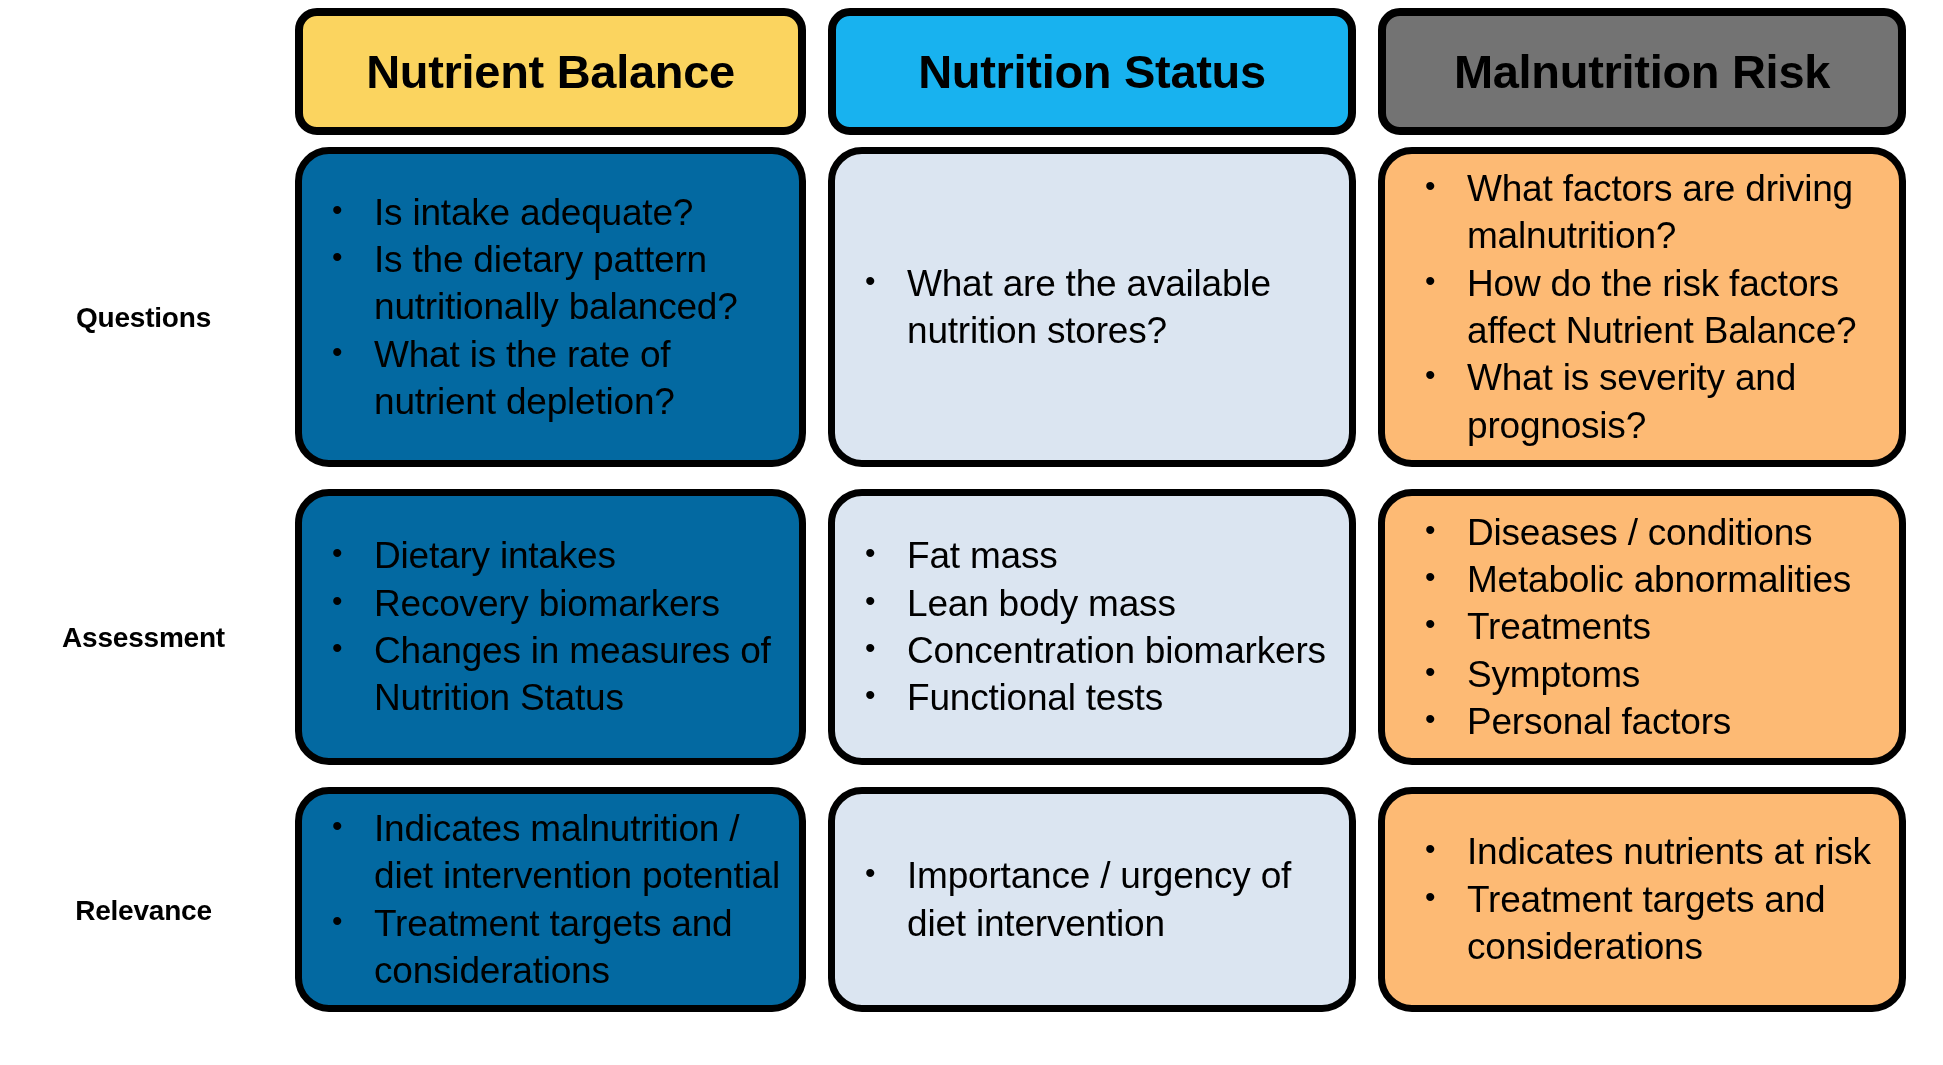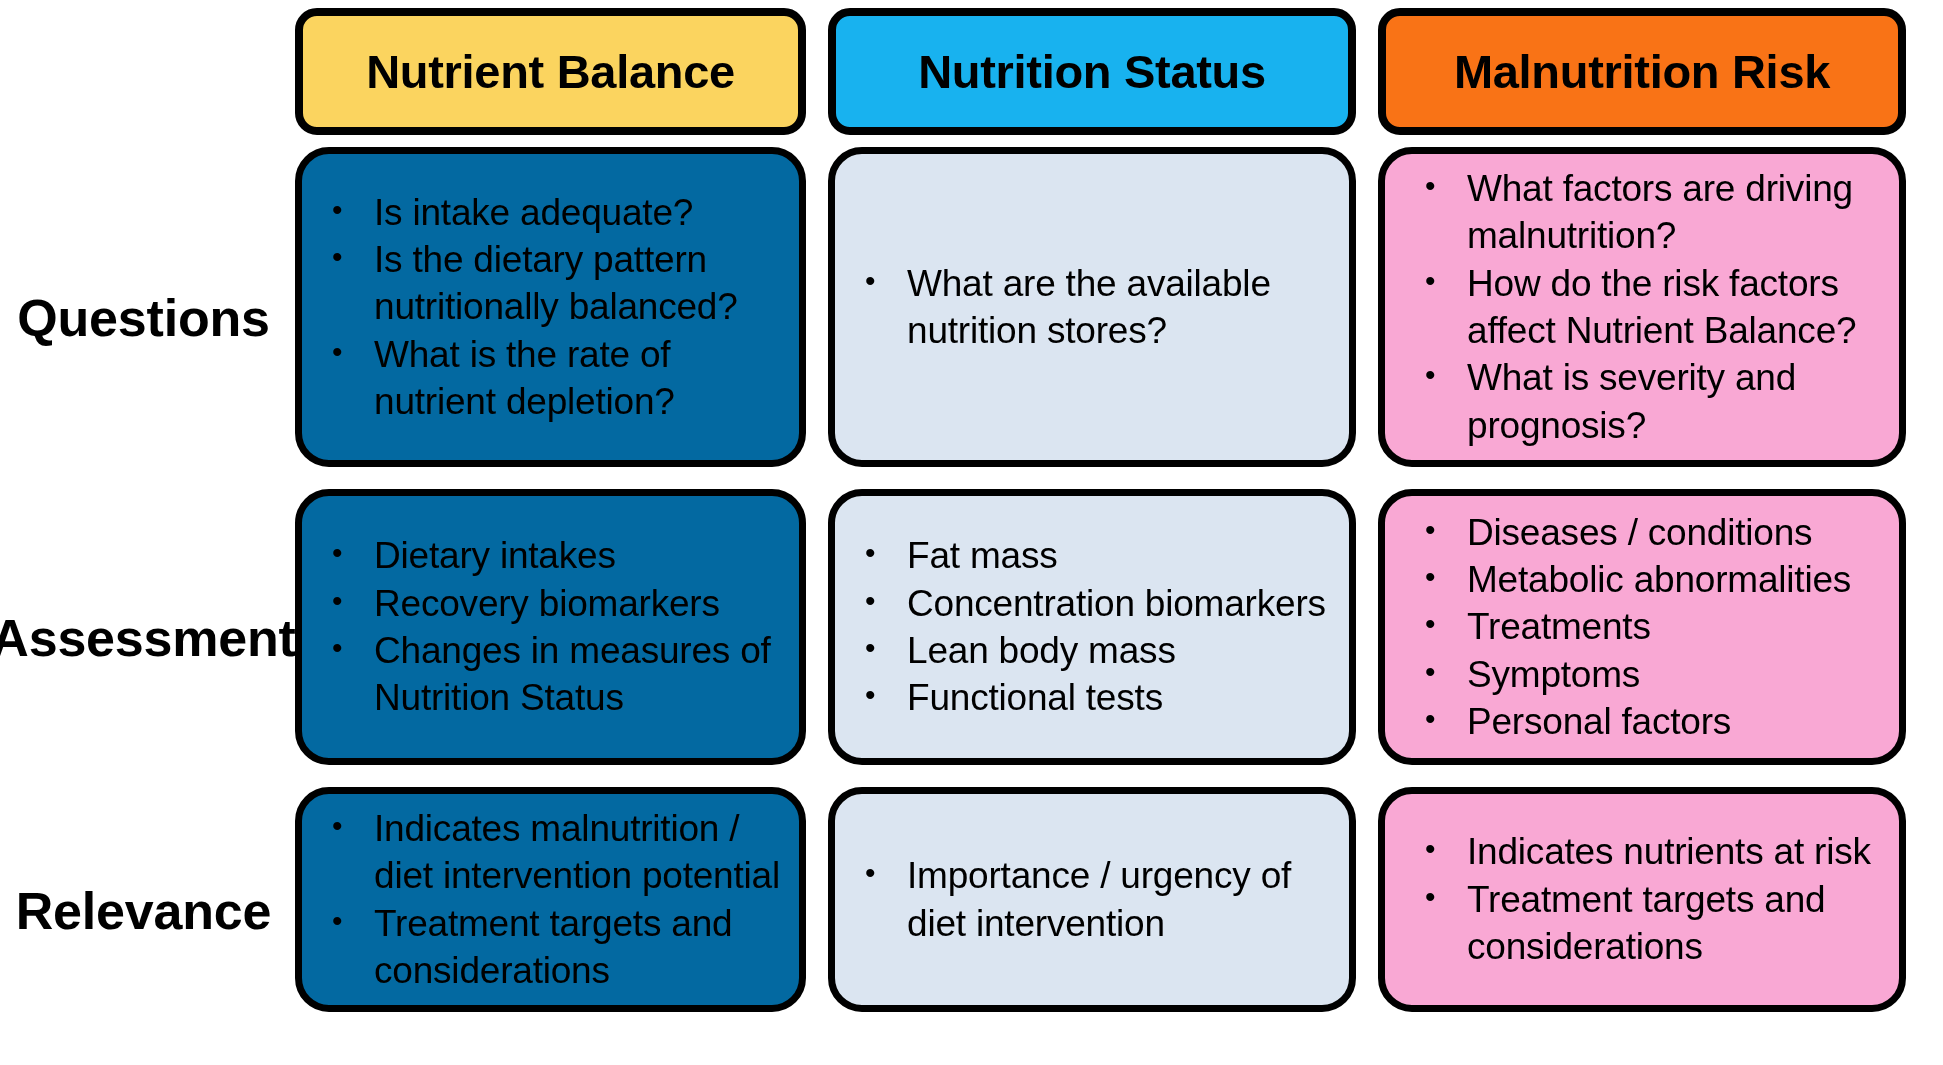--- a/index.html
+++ b/index.html
@@ -44,32 +44,32 @@
     align-items: center;
     justify-content: center;
     font-size: 47px;
     font-weight: bold;
     letter-spacing: -0.3px;
     line-height: 1.05;
     text-align: center;
   }
   .hdr-yellow { background: #FBD45F; }
   .hdr-blue   { background: #18B2EF; text-align: center; }
-  .hdr-green  { background: #f97316; }
+  .hdr-green  { background: #737373; }
 
   
   .row-label-cell {
     box-sizing: border-box;
     display: flex;
     align-items: center;
     justify-content: center;
     padding-right: 8px;
   }
   .row-label {
-    font-size: 52px;
+    font-size: 28px;
     font-weight: bold;
     letter-spacing: -0.2px;
     text-align: right;
   }
 
   
   .body-cell {
     box-sizing: border-box;
     padding: 0 22px 22px 0;
     display: flex;
@@ -79,21 +79,21 @@
     border: 7px solid #000000;
     border-radius: 34px;
     display: flex;
     flex-direction: column;
     justify-content: center;
     padding: 12px 14px 12px 18px;
     box-sizing: border-box;
   }
   .bg-yellow { background: #0369a1; }
   .bg-blue   { background: #DBE5F1; }
-  .bg-green  { background: #f9a8d4; padding-left: 28px; }
+  .bg-green  { background: #fdba74; padding-left: 28px; }
 
   ul.bullets {
     list-style: none;
     margin: 0;
     padding: 0;
   }
   ul.bullets li {
     position: relative;
     padding-left: 54px;
     font-size: 37px;
@@ -171,22 +171,22 @@
         <li>Recovery biomarkers</li>
         <li>Changes in measures of Nutrition Status</li>
       </ul>
     </div>
   </div>
 
   <div class="body-cell">
     <div class="body-box bg-blue">
       <ul class="bullets">
         <li>Fat mass</li>
+        <li>Lean body mass</li>
         <li>Concentration biomarkers</li>
-        <li>Lean body mass</li>
         <li>Functional tests</li>
       </ul>
     </div>
   </div>
 
   <div class="body-cell">
     <div class="body-box bg-green">
       <ul class="bullets">
         <li>Diseases / conditions</li>
         <li>Metabolic abnormalities</li>

